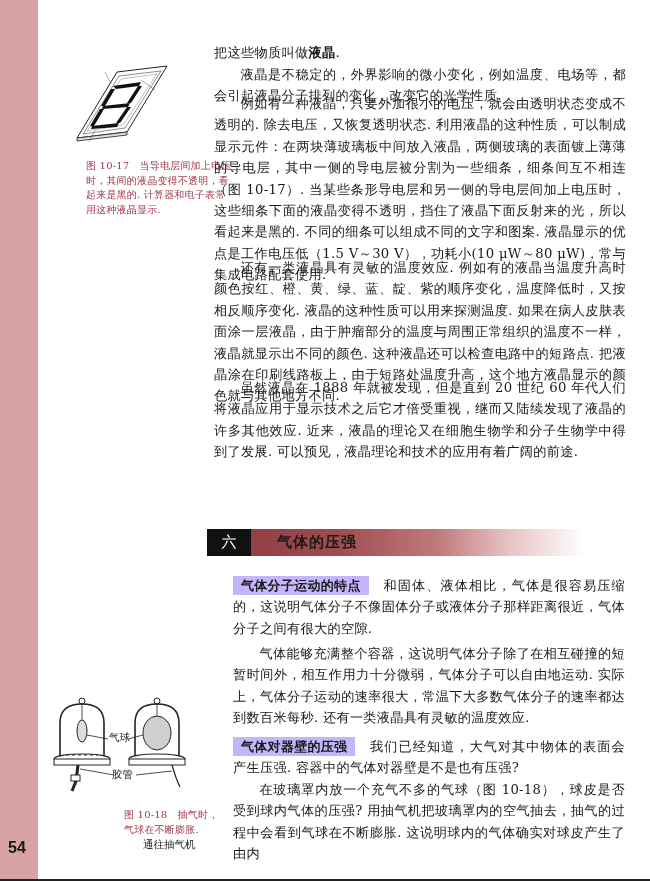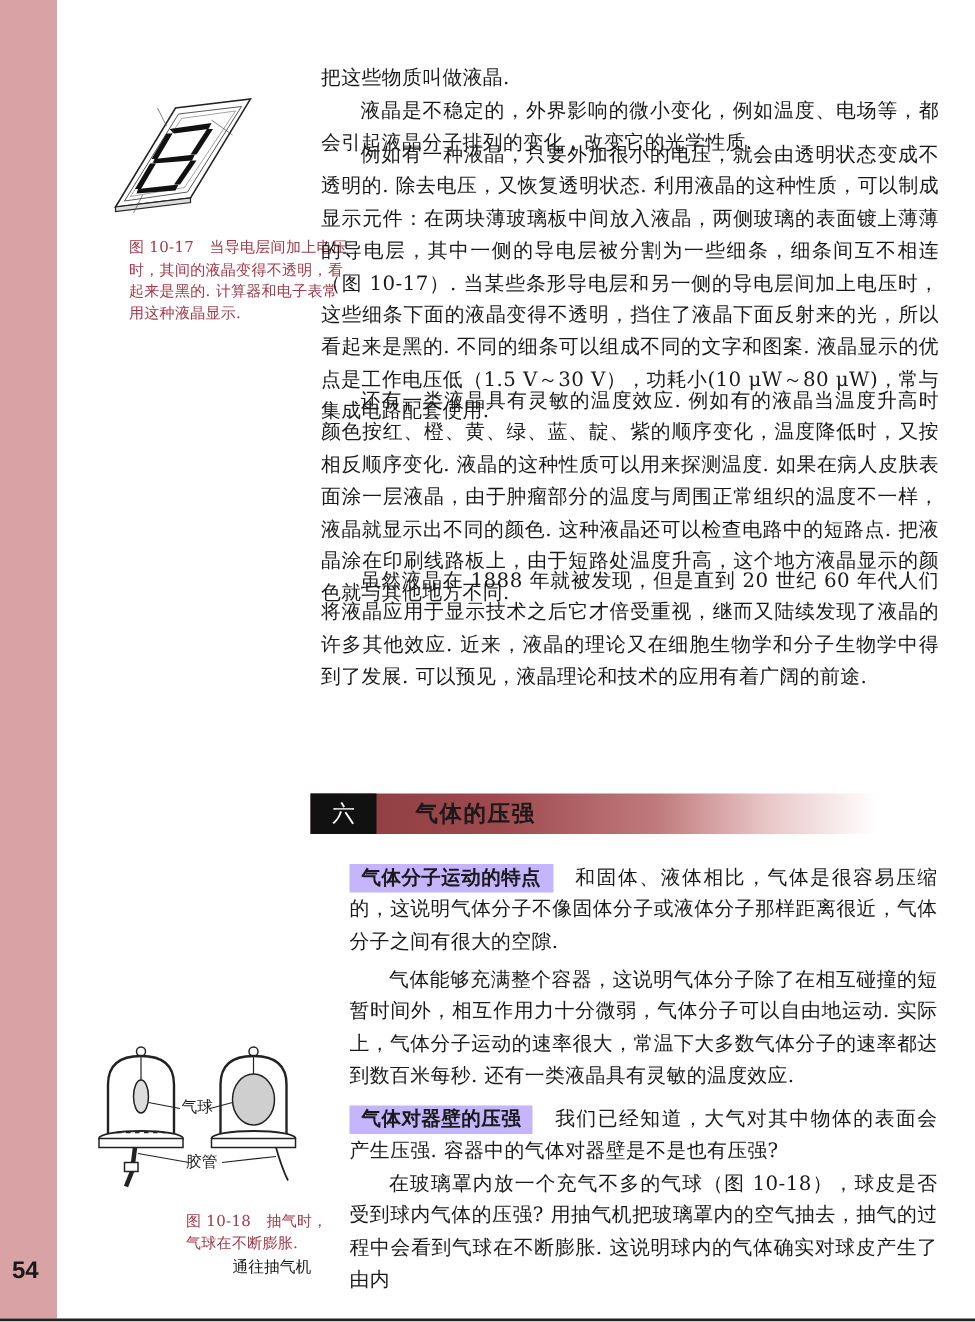--- a/index.html
+++ b/index.html
@@ -32,21 +32,21 @@
     background:linear-gradient(90deg,#8c3a3e 0%,#9e4a4e 30%,#c07a7c 55%,#e8c4c5 72%,#ffffff 90%);
   }
   .section-num {
     position:absolute; left:0; top:0; width:44px; height:27px; background:#111;
     color:#fff; font-family:"DejaVu Sans",sans-serif; font-size:15px; line-height:27px; text-align:center;
   }
   .section-title {
     position:absolute; left:70px; top:0; height:27px; line-height:27px;
     font-family:"DejaVu Sans",sans-serif; font-weight:bold; font-size:15px; color:#1a1a1a; letter-spacing:1px;
   }
-  .kw { font-weight:normal; font-family:"DejaVu Sans",sans-serif; }
+  .kw { font-weight:bold; font-family:"DejaVu Sans",sans-serif; }
   .subhead {
     display:inline-block; background:#c4b5fd; padding:0 8px; margin-right:14px;
     font-family:"DejaVu Sans",sans-serif; font-weight:bold; font-size:13px; line-height:19px;
   }
   .fig { position:absolute; }
   .label { position:absolute; font-size:10.5px; color:#1a1a1a; font-family:"DejaVu Serif",serif; }
 </style>
 </head>
 <body>
 
@@ -91,21 +91,21 @@
 <p class="para" style="left:233px;top:575px;width:392px;text-indent:0;">
   <span class="subhead">气体分子运动的特点</span><span>和固体、液体相比，气体是很容易压缩的，这说明气体分子不像固体分子或液体分子那样距离很近，气体分子之间有很大的空隙.</span>
 </p>
 <p class="para indent" style="left:233px;top:643px;width:392px;">气体能够充满整个容器，这说明气体分子除了在相互碰撞的短暂时间外，相互作用力十分微弱，气体分子可以自由地运动. 实际上，气体分子运动的速率很大，常温下大多数气体分子的速率都达到数百米每秒. 还有一类液晶具有灵敏的温度效应.</p>
 
 <p class="para" style="left:233px;top:736px;width:392px;">
   <span class="subhead">气体对器壁的压强</span><span>我们已经知道，大气对其中物体的表面会产生压强. 容器中的气体对器壁是不是也有压强?</span>
 </p>
 <p class="para indent" style="left:233px;top:779px;width:392px;">在玻璃罩内放一个充气不多的气球（图 10-18），球皮是否受到球内气体的压强? 用抽气机把玻璃罩内的空气抽去，抽气的过程中会看到气球在不断膨胀. 这说明球内的气体确实对球皮产生了由内</p>
 
-<div class="fig" style="left:64px;top:695px;width:170px;height:110px;">
+<div class="fig" style="left:52px;top:695px;width:170px;height:110px;">
   <svg width="170" height="110" viewBox="0 0 170 110">
 
     <circle cx="30" cy="6" r="3" fill="#fff" stroke="#222" stroke-width="1"></circle>
     <path d="M8,62 L8,28 Q8,9 30,9 Q52,9 52,28 L52,62" fill="none" stroke="#222" stroke-width="1.6"></path>
     <line x1="30" y1="9" x2="30" y2="26" stroke="#222" stroke-width="0.8"></line>
     <ellipse cx="30" cy="36" rx="5" ry="11" fill="#ddd" stroke="#222" stroke-width="1"></ellipse>
     <ellipse cx="30" cy="64" rx="28" ry="5" fill="#fff" stroke="#222" stroke-width="1.2"></ellipse>
     <rect x="2" y="64" width="56" height="6" fill="#fff" stroke="#222" stroke-width="1"></rect>
     <line x1="14" y1="60" x2="46" y2="60" stroke="#222" stroke-width="1" stroke-dasharray="3,3"></line>
     <path d="M26,70 L24,86 L20,96" fill="none" stroke="#222" stroke-width="3"></path>

